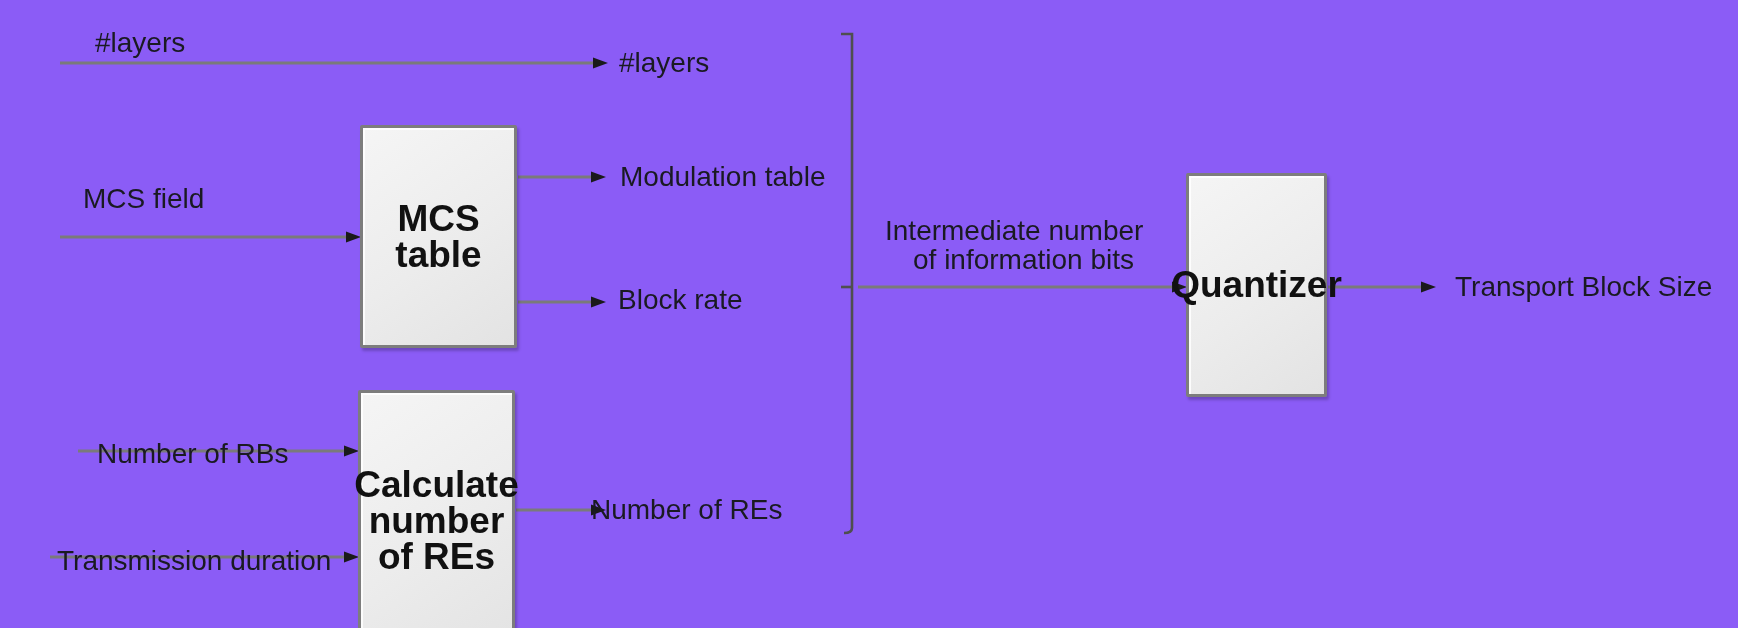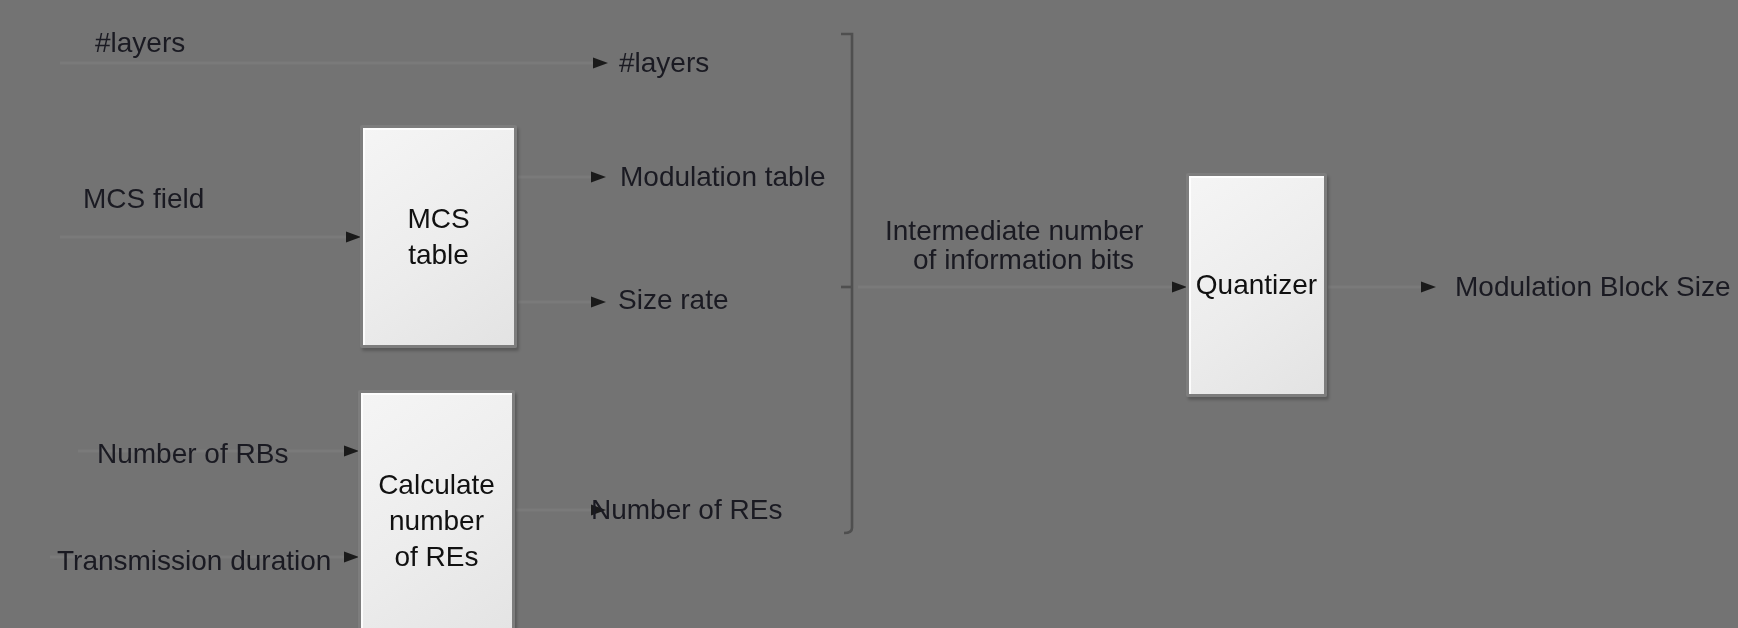--- a/index.html
+++ b/index.html
@@ -7,21 +7,21 @@
     --arrowhead:#1a1a1a;
     --bracket:#4f4f4f;
     --box-border:#7d7d7d;
     --box-fill:#ececec;
     --text:#1a1a22;
   }
   html,body{margin:0;padding:0;background:#ffffff;}
   .canvas{
     position:relative;
     width:1738px;height:628px;
-    background:#737373;
+    background:#8b5cf6;
     font-family:"Liberation Sans","DejaVu Sans",sans-serif;
     overflow:hidden;
   }
   .wires{position:absolute;left:0;top:0;}
   .lbl{
     position:absolute;
     font-size:28px;
     line-height:34px;
     color:var(--text);
     white-space:nowrap;
@@ -29,21 +29,21 @@
   .lbl-2line{line-height:29px;white-space:nowrap;}
   .block{
     position:absolute;
     box-sizing:border-box;
     background:linear-gradient(145deg,#f5f5f5 0%,var(--box-fill) 55%,#e3e3e3 100%);
     border:3px solid var(--box-border);
     border-radius:2px;
     box-shadow:2px 3px 3px rgba(0,0,0,0.22), inset 1px 1px 0 1px rgba(255,255,255,0.85);
     display:flex;flex-direction:column;
     align-items:center;justify-content:center;
-    font-weight:normal;font-size:28px;line-height:36px;
+    font-weight:bold;font-size:37px;line-height:36px;
     text-align:center;color:#111111;
   }
   .block span{display:block;}
 </style>
 </head>
 <body>
 
 <div class="canvas">
 
   <svg class="wires" width="1738" height="628" viewBox="0 0 1738 628">
@@ -94,23 +94,23 @@
     <span>number</span>
     <span>of REs</span>
   </div>
 
   <div class="block" style="left:1186px;top:173px;width:141px;height:224px;">
     <span>Quantizer</span>
   </div>
 
   <div class="lbl" style="left:619px;top:46px;">#layers</div>
   <div class="lbl" style="left:620px;top:160px;">Modulation table</div>
-  <div class="lbl" style="left:618px;top:283px;">Size rate</div>
+  <div class="lbl" style="left:618px;top:283px;">Block rate</div>
   <div class="lbl" style="left:591px;top:493px;">Number of REs</div>
 
   <div class="lbl lbl-2line" style="left:885px;top:216px;">
     <span style="display:block;">Intermediate number</span>
     <span style="display:block;margin-left:28px;">of information bits</span>
   </div>
 
-  <div class="lbl" style="left:1455px;top:270px;">Modulation Block Size</div>
+  <div class="lbl" style="left:1455px;top:270px;">Transport Block Size</div>
 
 </div>
 
 </body></html>

